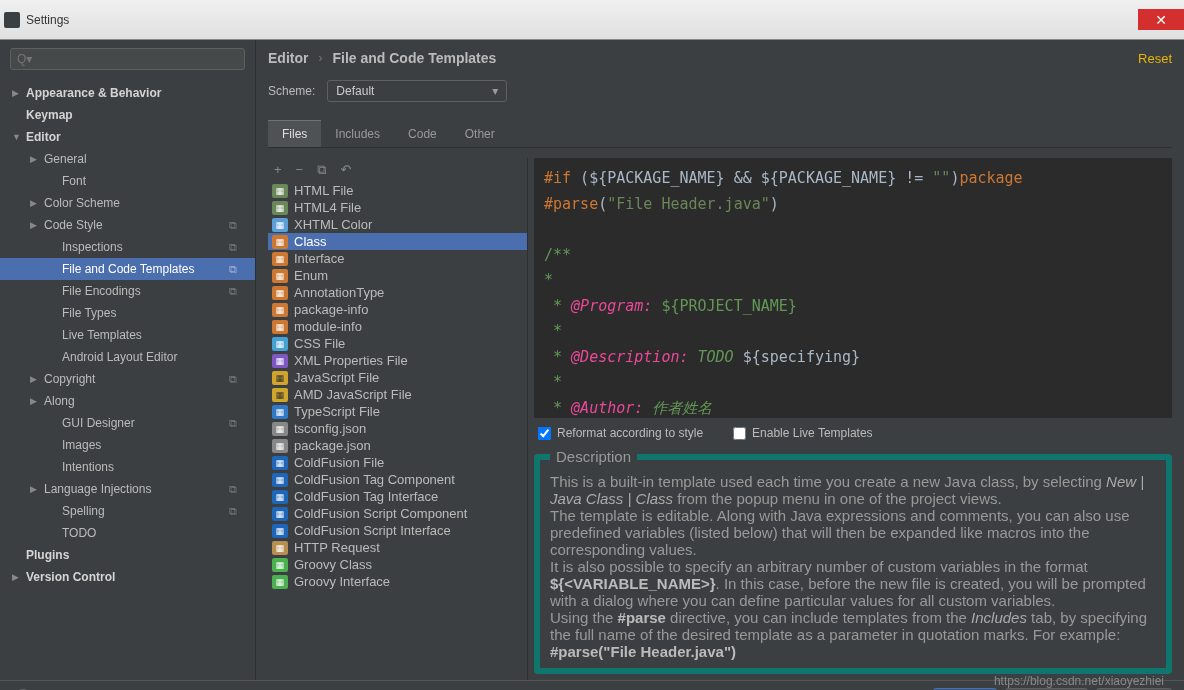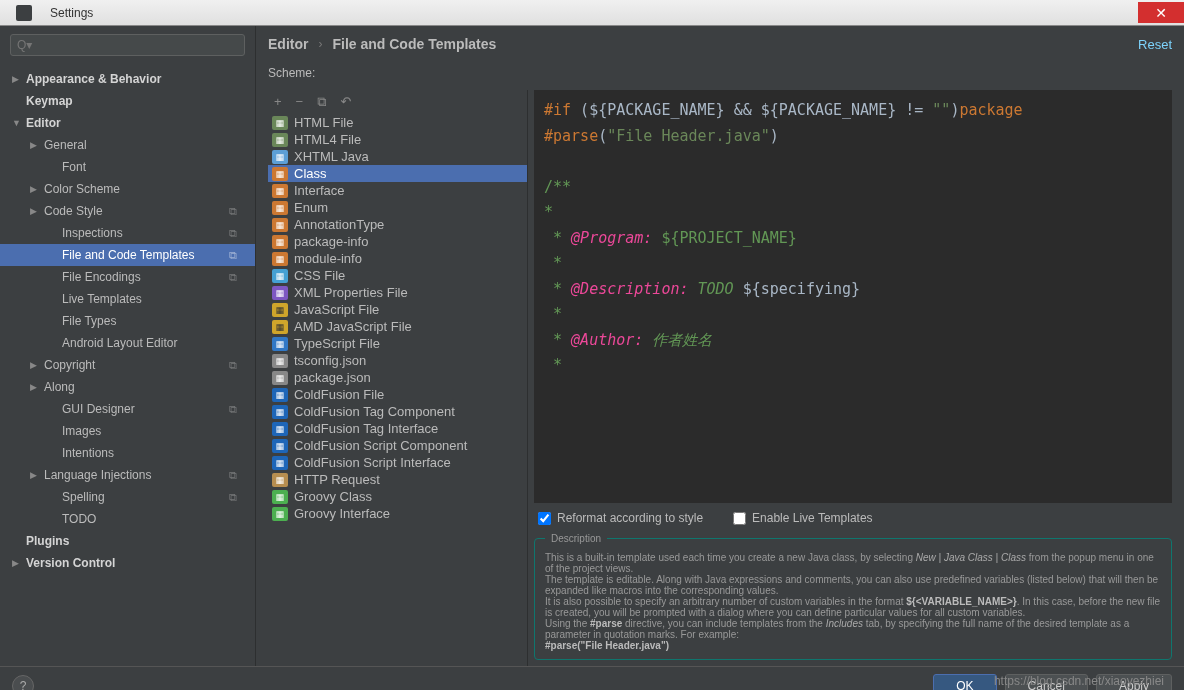--- a/index.html
+++ b/index.html
@@ -7,28 +7,27 @@
   font-family: "Segoe UI", Arial, sans-serif;
   font-size: 12px;
   background: #3c3f41;
   color: #bbb;
   width: 1184px;
   height: 690px;
   overflow: hidden;
   position: relative;
 }
 .titlebar {
-  height: 26px;
+  height: 40px;
   background: linear-gradient(#f0f0f0, #e0e0e0);
   display: flex;
   align-items: center;
-  padding-left: 16px;
+  padding-left: 4px;
   color: #333;
   border-bottom: 1px solid #888;
-  gap: 12px;
 }
 .titlebar .win-icon { width: 16px; height: 16px; margin-right: 6px; background: #3c3f41; border-radius: 2px; }
 .titlebar .title { flex: 1; font-size: 12px; }
 .titlebar .win-close {
   width: 46px; height: 21px;
   background: #d32f2f;
   color: #fff;
   display: flex; align-items: center; justify-content: center;
   font-size: 14px;
 }
@@ -81,25 +80,26 @@
   padding: 10px 12px 0 12px;
 }
 .breadcrumb {
   display: flex;
   align-items: center;
   gap: 10px;
   margin-bottom: 14px;
 }
 .breadcrumb .bc { color: #bbb; font-weight: bold; font-size: 14px; }
 .breadcrumb .sep { color: #777; }
-.reset { margin-left: auto; color: #7dd3fc; font-size: 13px; cursor: pointer; }
+.reset { margin-left: auto; color: #eab308; font-size: 13px; cursor: pointer; }
 .scheme-row {
   display: flex;
   align-items: center;
   gap: 12px;
+  margin-bottom: 18px;
 }
 .scheme-select {
   background: #3c3f41;
   border: 1px solid #5e6060;
   color: #ccc;
   padding: 3px 30px 3px 8px;
   width: 180px;
   border-radius: 3px;
   position: relative;
 }
@@ -198,24 +198,24 @@
 .var { color: #a9b7c6; }
 
 .check-row {
   display: flex;
   gap: 30px;
   padding: 8px 4px;
   align-items: flex-start;
 }
 .check-row label { display: flex; gap: 6px; align-items: center; font-size: 12px; color: #bbb;}
 .desc-fieldset {
-  border: 1px solid #0f766e;
+  border: 6px solid #0f766e;
   border-radius: 4px;
   padding: 8px 10px;
-  font-size: 10px;
+  font-size: 15px;
   color: #999;
   margin-bottom: 6px;
 }
 .desc-fieldset legend { padding: 0 6px; color: #999; }
 .desc-fieldset em { font-style: italic; color: #aaa; }
 .desc-fieldset b { color: #bbb; }
 
 .bottom-bar {
   height: 38px;
   display: flex;
@@ -311,26 +311,26 @@
         </div>
         <div class="tree-item">
           <span class="spacer" style="width:36px"></span>
           <span class="arrow"></span>
           <span class="tlabel">File Encodings</span>
           <span class="micon">⧉</span>
         </div>
         <div class="tree-item">
           <span class="spacer" style="width:36px"></span>
           <span class="arrow"></span>
+          <span class="tlabel">File Types</span>
+        </div>
+        <div class="tree-item">
+          <span class="spacer" style="width:36px"></span>
+          <span class="arrow"></span>
           <span class="tlabel">Live Templates</span>
-        </div>
-        <div class="tree-item">
-          <span class="spacer" style="width:36px"></span>
-          <span class="arrow"></span>
-          <span class="tlabel">File Types</span>
         </div>
         <div class="tree-item">
           <span class="spacer" style="width:36px"></span>
           <span class="arrow"></span>
           <span class="tlabel">Android Layout Editor</span>
         </div>
         <div class="tree-item">
           <span class="spacer" style="width:18px"></span>
           <span class="arrow">▶</span>
           <span class="tlabel">Copyright</span>
@@ -390,43 +390,52 @@
   <div class="right-col">
     <div class="breadcrumb">
       <span class="bc">Editor</span>
       <span class="sep">›</span>
       <span class="bc">File and Code Templates</span>
       <span class="reset">Reset</span>
     </div>
 
     <div class="scheme-row">
       <span>Scheme:</span>
+      <div class="scheme-select">
+        <span>Default</span>
+      </div>
     </div>
 
+    <div class="tabs" id="tabs">
+        <div class="tab active">Files</div>
+        <div class="tab">Includes</div>
+        <div class="tab">Code</div>
+        <div class="tab">Other</div>
+      </div>
 
     <div class="split">
       <div class="tpl-col">
         <div class="toolbar">
           <span>+</span>
           <span>−</span>
           <span>⧉</span>
           <span>↶</span>
         </div>
         <div class="tpl-list" id="tpl-list">
             <div class="tpl-item">
               <span class="ficon ic-html">▦</span>
               <span>HTML File</span>
             </div>
             <div class="tpl-item">
               <span class="ficon ic-html">▦</span>
               <span>HTML4 File</span>
             </div>
             <div class="tpl-item">
               <span class="ficon ic-xhtml">▦</span>
-              <span>XHTML Java</span>
+              <span>XHTML Color</span>
             </div>
             <div class="tpl-item selected">
               <span class="ficon ic-class">▦</span>
               <span>Class</span>
             </div>
             <div class="tpl-item">
               <span class="ficon ic-class">▦</span>
               <span>Interface</span>
             </div>
             <div class="tpl-item">

